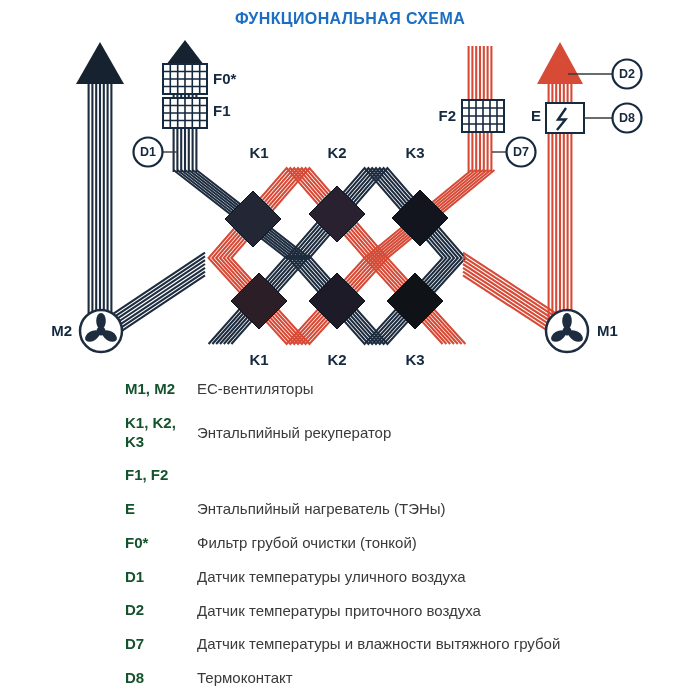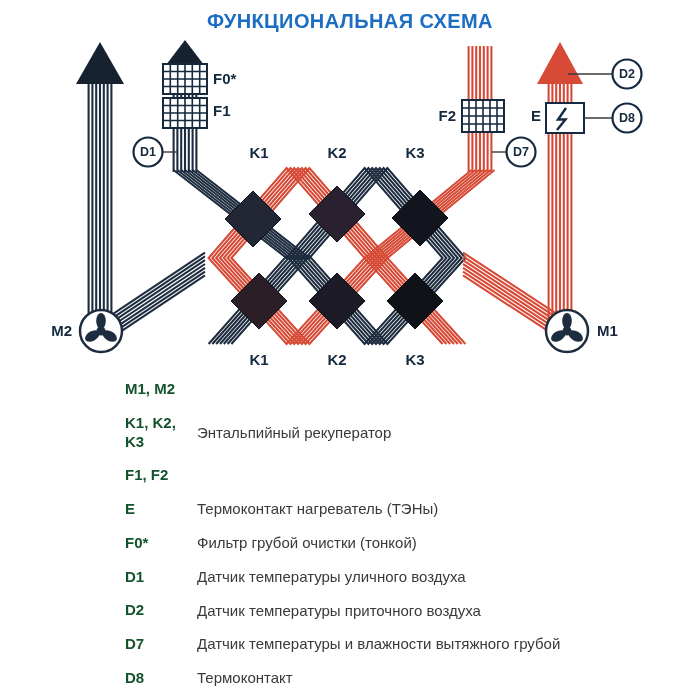--- a/index.html
+++ b/index.html
@@ -2,21 +2,21 @@
 <html><head>
 <meta charset="utf-8">
 <style>
   html,body{margin:0;padding:0;}
   body{
     width:700px;height:700px;background:#ffffff;position:relative;overflow:hidden;
     font-family:"Liberation Sans",sans-serif;
   }
   h1{
     position:absolute;top:10px;left:0;width:700px;margin:0;
-    text-align:center;font-size:20px;font-weight:bold;letter-spacing:.4px;
+    text-align:center;font-size:16px;font-weight:bold;letter-spacing:.4px;
     color:#1b6ec2;
   }
   #diagram{position:absolute;top:0;left:0;}
   svg text{font-family:"Liberation Sans",sans-serif;}
   .lbl{font-size:15px;font-weight:bold;fill:#15293f;}
   .sensor-txt{font-size:12.5px;font-weight:bold;fill:#15293f;}
   .legend{
     position:absolute;top:380px;left:125px;width:565px;
     display:flex;flex-direction:column;gap:15px;
   }
@@ -177,31 +177,32 @@
   <text class="lbl" x="337" y="365" text-anchor="middle">K2</text>
   <text class="lbl" x="415" y="365" text-anchor="middle">K3</text>
 
   <text class="lbl" x="72" y="336" text-anchor="end">M2</text>
   <text class="lbl" x="597" y="336" text-anchor="start">M1</text>
 </svg>
 
 <div class="legend">
   <div class="legend-row">
     <div class="legend-key">M1, M2</div>
+    <div class="legend-value">ЕС-вентиляторы</div>
   </div>
   <div class="legend-row">
     <div class="legend-key">K1, K2, K3</div>
     <div class="legend-value">Энтальпийный рекуператор</div>
   </div>
   <div class="legend-row">
     <div class="legend-key">F1, F2</div>
   </div>
   <div class="legend-row">
     <div class="legend-key">E</div>
-    <div class="legend-value">Термоконтакт нагреватель (ТЭНы)</div>
+    <div class="legend-value">Энтальпийный нагреватель (ТЭНы)</div>
   </div>
   <div class="legend-row">
     <div class="legend-key">F0*</div>
     <div class="legend-value">Фильтр грубой очистки (тонкой)</div>
   </div>
   <div class="legend-row">
     <div class="legend-key">D1</div>
     <div class="legend-value">Датчик температуры уличного воздуха</div>
   </div>
   <div class="legend-row">

